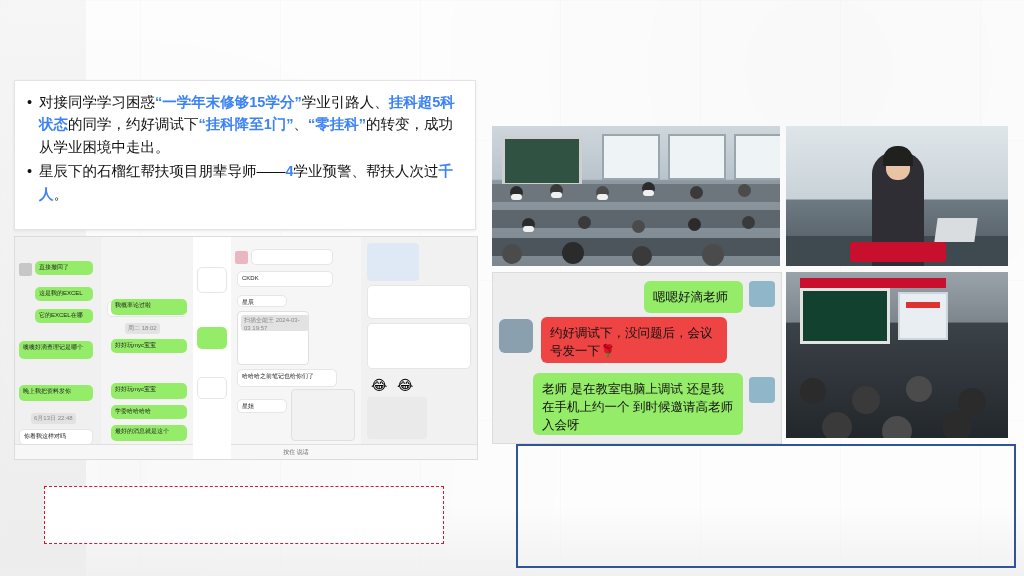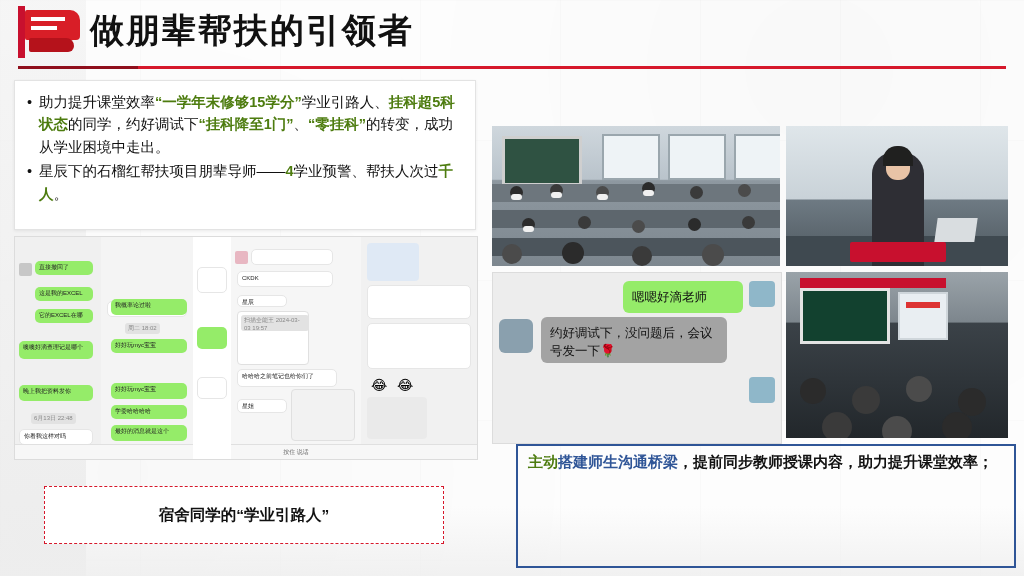--- a/index.html
+++ b/index.html
@@ -38,21 +38,21 @@
   .red-rule{position:absolute;left:18px;top:66px;width:988px;height:3px;background:#d6182b;}
   .red-rule-accent{position:absolute;left:18px;top:66px;width:120px;height:3px;background:#8f0f1c;}
 
   
   .textbox{position:absolute;left:14px;top:80px;width:462px;height:150px;
     background:#ffffff;border:1px solid #e3e3e3;box-shadow:0 1px 3px rgba(0,0,0,.07);
     padding:10px 12px;box-sizing:border-box;font-size:14.5px;line-height:1.55;color:#111;}
   .bullet{display:flex;margin-bottom:2px;}
   .bullet .dot{width:12px;flex:0 0 12px;}
   .bullet .txt{flex:1;}
-  .red{color:#4d7c0f;font-weight:bold;margin-top:24px;}
+  .red{color:#3b82f6;font-weight:bold;margin-top:24px;}
 
   
   .collage{position:absolute;left:14px;top:236px;width:462px;height:222px;
     background:#e9e9ea;border:1px solid #dcdcdc;overflow:hidden;}
   .chatcol{position:absolute;top:0;bottom:0;background:#ededed;}
   .c1{left:0;width:86px;background:#f0f0f0;}
   .c2{left:86px;width:92px;background:#f4f4f4;}
   .c3{left:178px;width:38px;background:#ffffff;}
   .c4{left:216px;width:130px;background:#f6f6f6;}
   .c5{left:346px;width:116px;background:#f1f1f1;}
@@ -109,55 +109,45 @@
   .lh-poster{position:absolute;left:112px;top:20px;width:46px;height:44px;background:#e9eef2;border:2px solid #cfd6db;}
   .lh-poster:after{content:"";position:absolute;left:6px;top:8px;width:34px;height:6px;background:#d33;}
   .lh-banner{position:absolute;left:14px;top:6px;width:146px;height:10px;background:#c8102e;}
 
   
   .wechat{position:absolute;left:492px;top:272px;width:288px;height:170px;
     background:#ededed;border:1px solid #dcdcdc;overflow:hidden;}
   .wx-msg{position:absolute;border-radius:6px;padding:7px 9px;box-sizing:border-box;
     font-size:12.5px;line-height:1.45;color:#111;}
   .wx-green{background:#95ec69;}
-  .wx-white{background:#a3a3a3;}
+  .wx-white{background:#ef4444;}
   .wx-av{position:absolute;width:26px;height:26px;border-radius:4px;}
   .wx-av.me{background:#8fb7c9;}
   .wx-av.other2{background:#8aa0ae;}
 
   
   .bottomtext{position:absolute;left:528px;top:450px;width:478px;height:112px;
     font-size:15px;line-height:1.62;color:#111;font-weight:bold;}
   .bluebox{position:absolute;left:516px;top:444px;width:500px;height:124px;
     border:2px solid #2f5597;box-sizing:border-box;}
   .blue{color:#2f5597;}
 </style>
 </head>
 <body>
 
 <div class="slide">
   <div class="bg-texture"></div>
   <div class="bg-left"></div>
   <div class="bg-bottom"></div>
 
-  <div class="header">
-    <div class="flag">
-      <div class="pole"></div>
-      <div class="cloth"></div>
-      <div class="cloth2"></div>
-    </div>
-    <div class="title">做朋辈帮扶的引领者</div>
-    <div class="red-rule"></div>
-    <div class="red-rule-accent"></div>
-  </div>
 
   <div class="textbox">
     <div class="bullet">
       <div class="dot">•</div>
-      <div class="txt"><span>助力提升课堂效率</span><span class="red">“一学年末修够15学分”</span><span>学业引路人、</span><span class="red">挂科超5科状态</span><span>的同学，约好调试下</span><span class="red">“挂科降至1门”</span><span>、</span><span class="red">“零挂科”</span><span>的转变，成功从学业困境中走出。</span></div>
+      <div class="txt"><span>对接同学学习困惑</span><span class="red">“一学年末修够15学分”</span><span>学业引路人、</span><span class="red">挂科超5科状态</span><span>的同学，约好调试下</span><span class="red">“挂科降至1门”</span><span>、</span><span class="red">“零挂科”</span><span>的转变，成功从学业困境中走出。</span></div>
     </div>
     <div class="bullet">
       <div class="dot">•</div>
       <div class="txt"><span>星辰下的石榴红帮扶项目朋辈导师——</span><span class="red">4</span><span>学业预警、帮扶人次过</span><span class="red">千人</span><span>。</span></div>
     </div>
   </div>
 
   <div class="collage">
     <div class="chatcol c1"></div>
     <div class="chatcol c2"></div>
@@ -206,21 +196,20 @@
     <div class="msg white" style="left:352px;top:48px;width:104px;height:34px"></div>
     <div class="msg white" style="left:352px;top:86px;width:104px;height:46px"></div>
     <div class="emoji" style="left:356px;top:140px">😂</div>
     <div class="emoji" style="left:382px;top:140px">😂</div>
     <div class="catimg" style="left:352px;top:160px;width:60px;height:42px;background:#eaeaea"></div>
     <div class="inputbar" style="left:346px;width:116px"></div>
   </div>
 
 
   <div class="callout co-bottom">
-    <span>宿舍同学的“学业引路人”</span>
   </div>
 
   <div class="photo ph-class">
     <div class="cls-wall"></div>
     <div class="cls-board"></div>
     <div class="cls-win" style="left:110px"></div>
     <div class="cls-win" style="left:176px"></div>
     <div class="cls-win" style="left:242px"></div>
     <div class="cls-row" style="top:58px"></div>
     <div class="cls-row" style="top:84px;background:#5d666d"></div>
@@ -266,25 +255,25 @@
     <div class="head l" style="left:66px;top:114px;width:28px;height:28px"></div>
     <div class="head g" style="left:120px;top:104px;width:26px;height:26px"></div>
     <div class="head" style="left:172px;top:116px;width:28px;height:28px"></div>
     <div class="head l" style="left:36px;top:140px;width:30px;height:30px"></div>
     <div class="head g" style="left:96px;top:144px;width:30px;height:30px"></div>
     <div class="head" style="left:156px;top:140px;width:30px;height:30px"></div>
   </div>
 
   <div class="wechat">
     <div class="wx-av me" style="right:6px;top:8px"></div>
-    <div class="wx-msg wx-green" style="right:38px;top:8px;width:120px">嗯嗯好滴老师</div>
+    <div class="wx-msg wx-green" style="right:38px;top:8px;width:99px">嗯嗯好滴老师</div>
 
     <div class="wx-av other2" style="left:6px;top:46px;width:34px;height:34px;border-radius:6px"></div>
     <div class="wx-msg wx-white" style="left:48px;top:44px;width:186px;height:46px">约好调试下，没问题后，会议号发一下🌹</div>
 
     <div class="wx-av me" style="right:6px;top:104px"></div>
+    <div class="wx-msg wx-green" style="right:38px;top:100px;width:210px;height:62px">老师 是在教室电脑上调试 还是我在手机上约一个 到时候邀请高老师入会呀</div>
   </div>
 
   <div class="bluebox"></div>
   <div class="bottomtext">
-    <div><span class="red">主动</span><span class="blue">搭建师生沟通桥梁</span><span>，提前同步教师授课内容，助力提升课堂效率；</span></div>
   </div>
 </div>
 
 </body></html>

